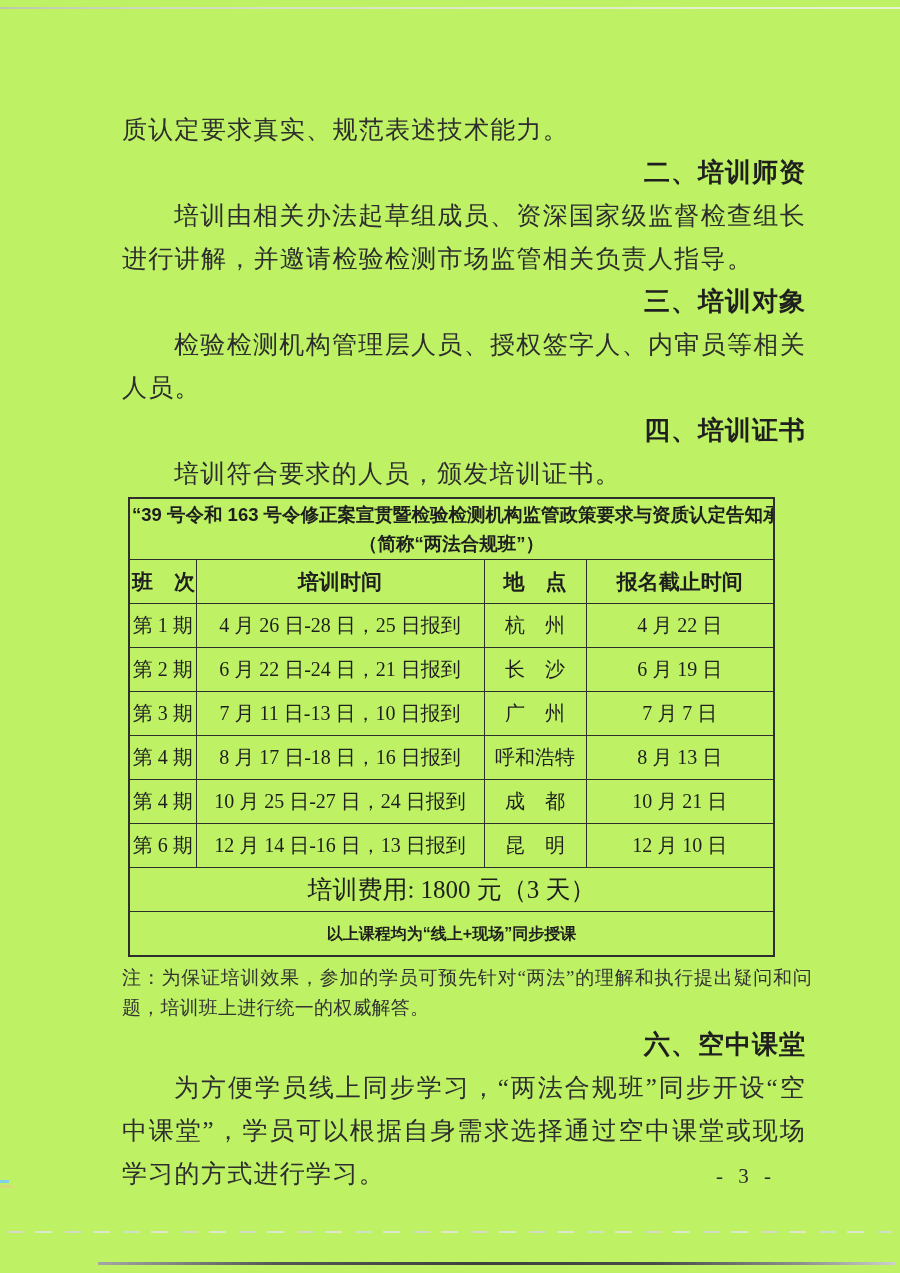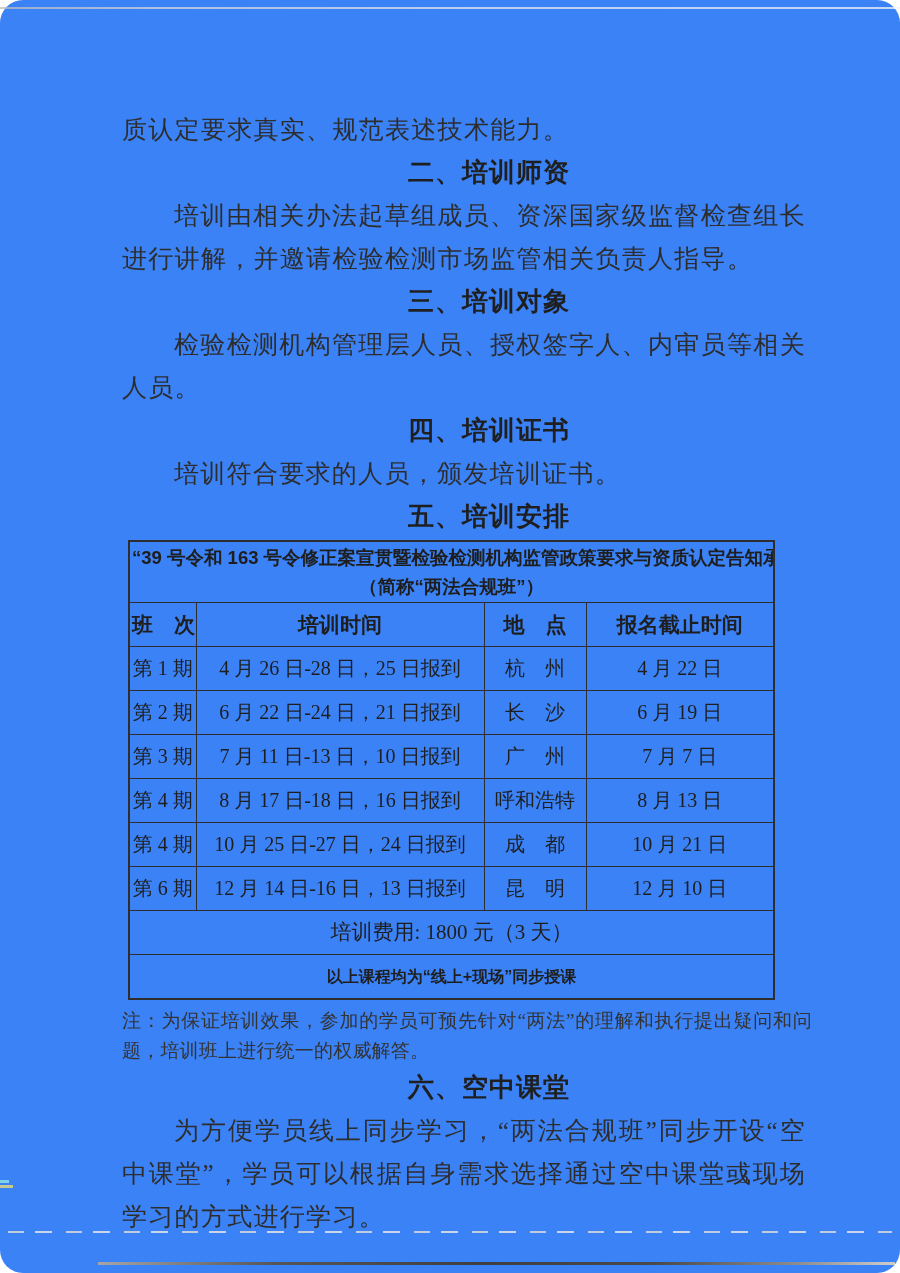--- a/index.html
+++ b/index.html
@@ -4,34 +4,34 @@
 <style>
   html,body{margin:0;padding:0;}
   body{
     width:900px;height:1273px;
     background:#ffffff;
     position:relative;
     overflow:hidden;
     font-family:"Liberation Serif","DejaVu Serif",serif;
     color:#2d2d2d;
   }
-  .page{position:absolute;inset:0;background:#3b82f6;border-radius:23px;}
+  .page{position:absolute;inset:0;background:#bef264;}
   .content{
     position:absolute;left:122px;top:108px;width:684px;
     font-size:25px;line-height:43px;letter-spacing:1.3px;
     text-align:justify;
   }
   .content p{margin:0;}
   .intro{ text-indent:0; }
   .para{ text-indent:52px; }
   h2.sec{
     margin:0;padding:0 0 0 50px;
     font-family:"Liberation Sans","DejaVu Sans",sans-serif;
     font-weight:bold;font-size:26px;line-height:43px;
-    letter-spacing:1px;color:#1f1f1f;text-align:center;
+    letter-spacing:1px;color:#1f1f1f;text-align:right;
   }
   
   table.sched{
     border-collapse:collapse;table-layout:fixed;
     width:645px;margin:2px 0 0 6px;
     border:2px solid #2e2e2e;
     letter-spacing:0;
   }
   table.sched td{
     border:1.5px solid #2e2e2e;
@@ -50,21 +50,21 @@
   }
   .t-row td{
     height:33px;
     font-family:"Liberation Serif","DejaVu Serif",serif;
     font-size:20px;
     margin-top:16px;
   }
   .t-fee td{
     height:35px;
     font-family:"Liberation Serif","DejaVu Serif",serif;
-    font-size:21px;
+    font-size:25px;
   }
   .t-del td{
     height:31px;
     font-family:Liberation Sans, sans-serif;
     font-weight:bold;font-size:16px;
   }
   .note{
     width:690px;
     font-size:19px;line-height:30px;letter-spacing:0.2px;
     margin:6px 0 0 0 !important;
@@ -106,21 +106,20 @@
 
     <h2 class="sec">二、培训师资</h2>
     <p class="para">培训由相关办法起草组成员、资深国家级监督检查组长进行讲解，并邀请检验检测市场监管相关负责人指导。</p>
 
     <h2 class="sec">三、培训对象</h2>
     <p class="para">检验检测机构管理层人员、授权签字人、内审员等相关人员。</p>
 
     <h2 class="sec">四、培训证书</h2>
     <p class="para">培训符合要求的人员，颁发培训证书。</p>
 
-    <h2 class="sec">五、培训安排</h2>
 
     <table class="sched">
       <colgroup>
         <col style="width:67px">
           <col style="width:288px">
           <col style="width:102px">
           <col style="width:188px">
       </colgroup>
       <tbody>
           <tr class="t-title">

